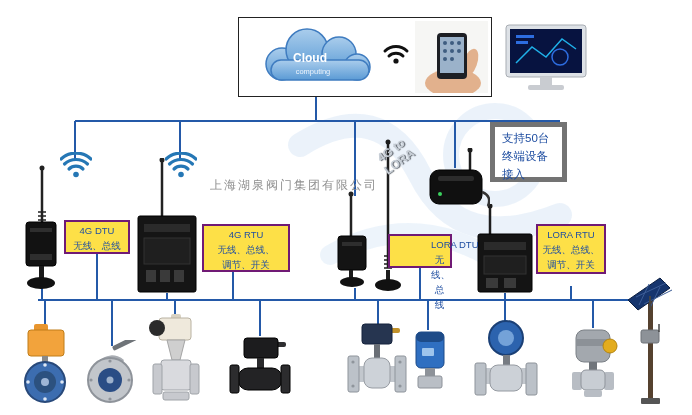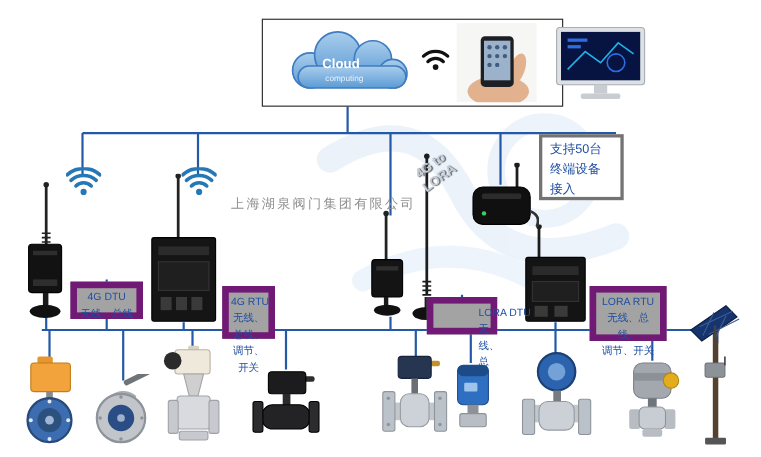--- a/index.html
+++ b/index.html
@@ -2,41 +2,41 @@
 <html><head>
 <meta charset="utf-8">
 <style>
   html,body{margin:0;padding:0;background:#fff;}
   #canvas{
     position:relative;width:692px;height:415px;background:#ffffff;
     font-family:"Liberation Sans", sans-serif;overflow:hidden;
   }
   .abs{position:absolute;}
   .dev-label{
-    border:6px solid #701a75;background:#a3a3a3;color:#1f4ea1;
+    border:2px solid #701a75;background:#fde047;color:#1f4ea1;
     font-size:9.5px;line-height:15px;text-align:center;z-index:3;
-    padding:1px 2px;box-sizing:border-box;margin-top:36px;
+    padding:1px 2px;box-sizing:border-box;
   }
   .dev-title{white-space:nowrap;}
   .dev-line:empty{display:none;}
   .callout{
-    border:3px solid #737373;background:#ffffff;color:#1f4ea1;
+    border:5px solid #737373;background:#ffffff;color:#1f4ea1;
     font-size:11.5px;line-height:18px;text-align:left;padding:2px 7px;
     box-sizing:border-box;z-index:3;
   }
   .watermark-text{
     color:#8f8f8f;font-size:12px;letter-spacing:2px;z-index:2;white-space:nowrap;
   }
   .gateway-label{
     width:46px;color:#c7ced6;font-size:12px;font-weight:bold;line-height:14px;
     text-align:center;transform:rotate(-36deg);z-index:4;
     text-shadow:1px 1px 1px #5a6068;
   }
   .topbox{
-    border:1.5px solid #222;background:#ffffff;z-index:3;padding-left:20px;
+    border:1.5px solid #222;background:#ffffff;z-index:3;
   }
   svg{display:block;}
   .z1{z-index:1;} .z2{z-index:2;} .z3{z-index:3;} .z4{z-index:4;}
 </style>
 </head>
 <body>
 
 <div id="canvas">
 
   <svg class="abs z1" style="left:270px;top:85px;opacity:.5" width="320" height="230">
@@ -203,21 +203,21 @@
   </div>
 
   <div class="abs watermark-text" style="left:210px;top:177px">上海湖泉阀门集团有限公司</div>
 
   <div class="abs dev-label" style="left:64px;top:220px;width:66px;height:34px;">
     <div class="dev-title">4G DTU</div>
     <div class="dev-line">无线、总线</div>
 
   </div>
 
-  <div class="abs dev-label" style="left:202px;top:224px;width:48px;height:48px;">
+  <div class="abs dev-label" style="left:202px;top:224px;width:88px;height:48px;">
     <div class="dev-title">4G RTU</div>
     <div class="dev-line">无线、总线、</div>
     <div class="dev-line">调节、开关</div>
   </div>
 
   <div class="abs dev-label" style="left:388px;top:234px;width:64px;height:34px;padding-left:41px;">
     <div class="dev-title">LORA DTU</div>
     <div class="dev-line">无线、总线</div>
 
   </div>

